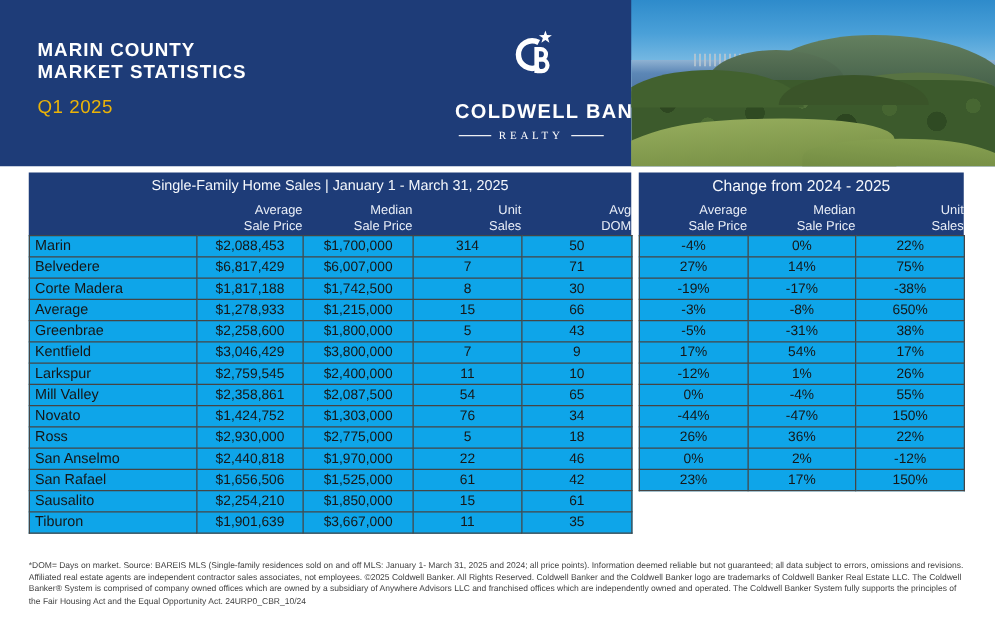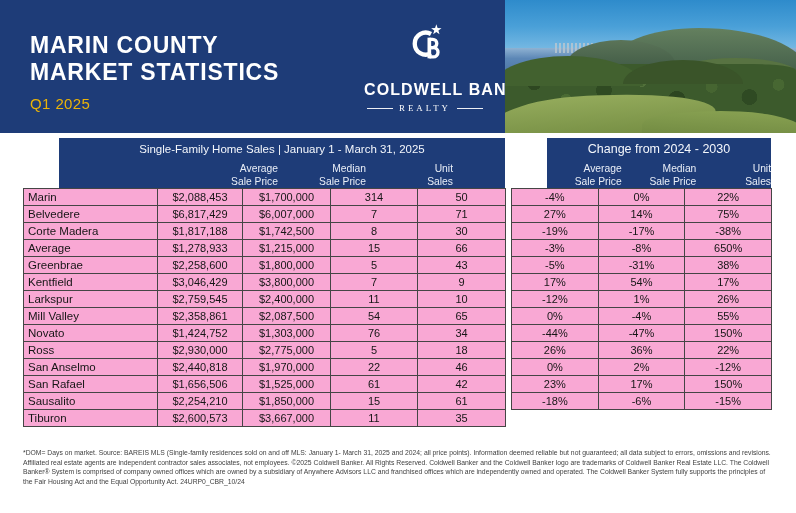--- a/index.html
+++ b/index.html
@@ -12,21 +12,21 @@
   }
 
   
   .top-band {
     position: absolute; left: 0; top: 0;
     width: 796px; height: 133px;
     background: #1e3c78;
   }
   .titles { position: absolute; left: 30px; top: 32px; color: #fff; }
   .page-title {
-    font-size: 23px; font-weight: 700; letter-spacing: 0.8px;
+    font-size: 15px; font-weight: 700; letter-spacing: 0.8px;
     line-height: 1.16; color: #fff;
   }
   .quarter { font-size: 15px; font-weight: 400; letter-spacing: 0.4px; margin-top: 10px; color: #eab308; }
 
   
   .logo {
     position: absolute; left: 364px; top: 21px; width: 122px;
     color: #fff; text-align: center;
   }
   .monogram { display: block; margin: 0 auto; width: 40px; height: 44px; }
@@ -109,36 +109,36 @@
     right: -16px; bottom: -12px; width: 170px; height: 34px;
     background: linear-gradient(180deg, #87a051, #6c853e);
     border-radius: 80% 60% 0 0 / 70% 100% 0 0;
     transform: rotate(2deg);
   }
 
   
   .sales-section  { position: absolute; left: 23px;  top: 138px; width: 482px; }
   .change-section { position: absolute; left: 511px; top: 138px; width: 260px; }
 
-  .tbl-head { background: #1e3c78; color: #fff; height: 50px; margin-left: 36px; }
+  .tbl-head { background: #1e3c78; color: #fff; height: 50px; }
   .tbl-title { text-align: center; font-size: 11.5px; line-height: 23px; height: 23px; color: #f4f7fc; }
   .change-section .tbl-title { font-size: 12.5px; }
   .col-heads { display: flex; }
   .col-heads .ch {
     font-size: 10.3px; line-height: 1.22; text-align: right;
     padding-top: 2px; color: #e9eef7;
   }
   .sales-section .ch:nth-child(1) { width: 134px; }
   .sales-section .ch:nth-child(2) { width: 85px; }
   .sales-section .ch:nth-child(3) { width: 88px; }
   .sales-section .ch:nth-child(4) { width: 87px; }
   .sales-section .ch:nth-child(5) { width: 88px; }
   .change-section .ch { width: 86.66px; }
 
-  table { border-collapse: collapse; table-layout: fixed; width: 100%; background: #f9a8d4; }
+  table { border-collapse: collapse; table-layout: fixed; width: 100%; background: #0ea5e9; }
   td {
     border: 1px solid #454545; height: 17px;
     font-size: 11px; color: #161616; text-align: center;
     padding: 0 2px; white-space: nowrap; overflow: hidden;
   }
   .sales-section td.city { text-align: left; padding-left: 4px; font-size: 11.5px; }
 
   
   .footnote {
     position: absolute; left: 23px; top: 448px; width: 753px;
@@ -199,20 +199,24 @@
         <span>Sale Price</span>
       </div>
       <div class="ch">
         <span>Median</span><br>
         <span>Sale Price</span>
       </div>
       <div class="ch">
         <span>Unit</span><br>
         <span>Sales</span>
       </div>
+      <div class="ch">
+        <span>Avg</span><br>
+        <span>DOM</span>
+      </div>
     </div>
   </div>
   <table>
     <colgroup>
       <col style="width:134px">
         <col style="width:85px">
         <col style="width:88px">
         <col style="width:87px">
         <col style="width:88px">
     </colgroup>
@@ -303,32 +307,32 @@
         </tr>
         <tr>
           <td class="city">Sausalito</td>
           <td>$2,254,210</td>
           <td>$1,850,000</td>
           <td>15</td>
           <td>61</td>
         </tr>
         <tr>
           <td class="city">Tiburon</td>
-          <td>$2,600,573</td>
+          <td>$1,901,639</td>
           <td>$3,667,000</td>
           <td>11</td>
           <td>35</td>
         </tr>
       </tbody>
   </table>
 </section>
 
 <section class="change-section">
   <div class="tbl-head">
-    <div class="tbl-title">Change from 2024 - 2030</div>
+    <div class="tbl-title">Change from 2024 - 2025</div>
     <div class="col-heads">
       <div class="ch">
         <span>Average</span><br>
         <span>Sale Price</span>
       </div>
       <div class="ch">
         <span>Median</span><br>
         <span>Sale Price</span>
       </div>
       <div class="ch">
@@ -397,22 +401,17 @@
         <tr>
           <td>0%</td>
           <td>2%</td>
           <td>-12%</td>
         </tr>
         <tr>
           <td>23%</td>
           <td>17%</td>
           <td>150%</td>
         </tr>
-        <tr>
-          <td>-18%</td>
-          <td>-6%</td>
-          <td>-15%</td>
-        </tr>
       </tbody>
   </table>
 </section>
 
 <footer class="footnote">*DOM= Days on market. Source: BAREIS MLS (Single-family residences sold on and off MLS: January 1- March 31, 2025 and 2024; all price points). Information deemed reliable but not guaranteed; all data subject to errors, omissions and revisions. Affiliated real estate agents are independent contractor sales associates, not employees. ©2025 Coldwell Banker. All Rights Reserved. Coldwell Banker and the Coldwell Banker logo are trademarks of Coldwell Banker Real Estate LLC. The Coldwell Banker® System is comprised of company owned offices which are owned by a subsidiary of Anywhere Advisors LLC and franchised offices which are independently owned and operated. The Coldwell Banker System fully supports the principles of the Fair Housing Act and the Equal Opportunity Act.  24URP0_CBR_10/24</footer>
 
 </body></html>

